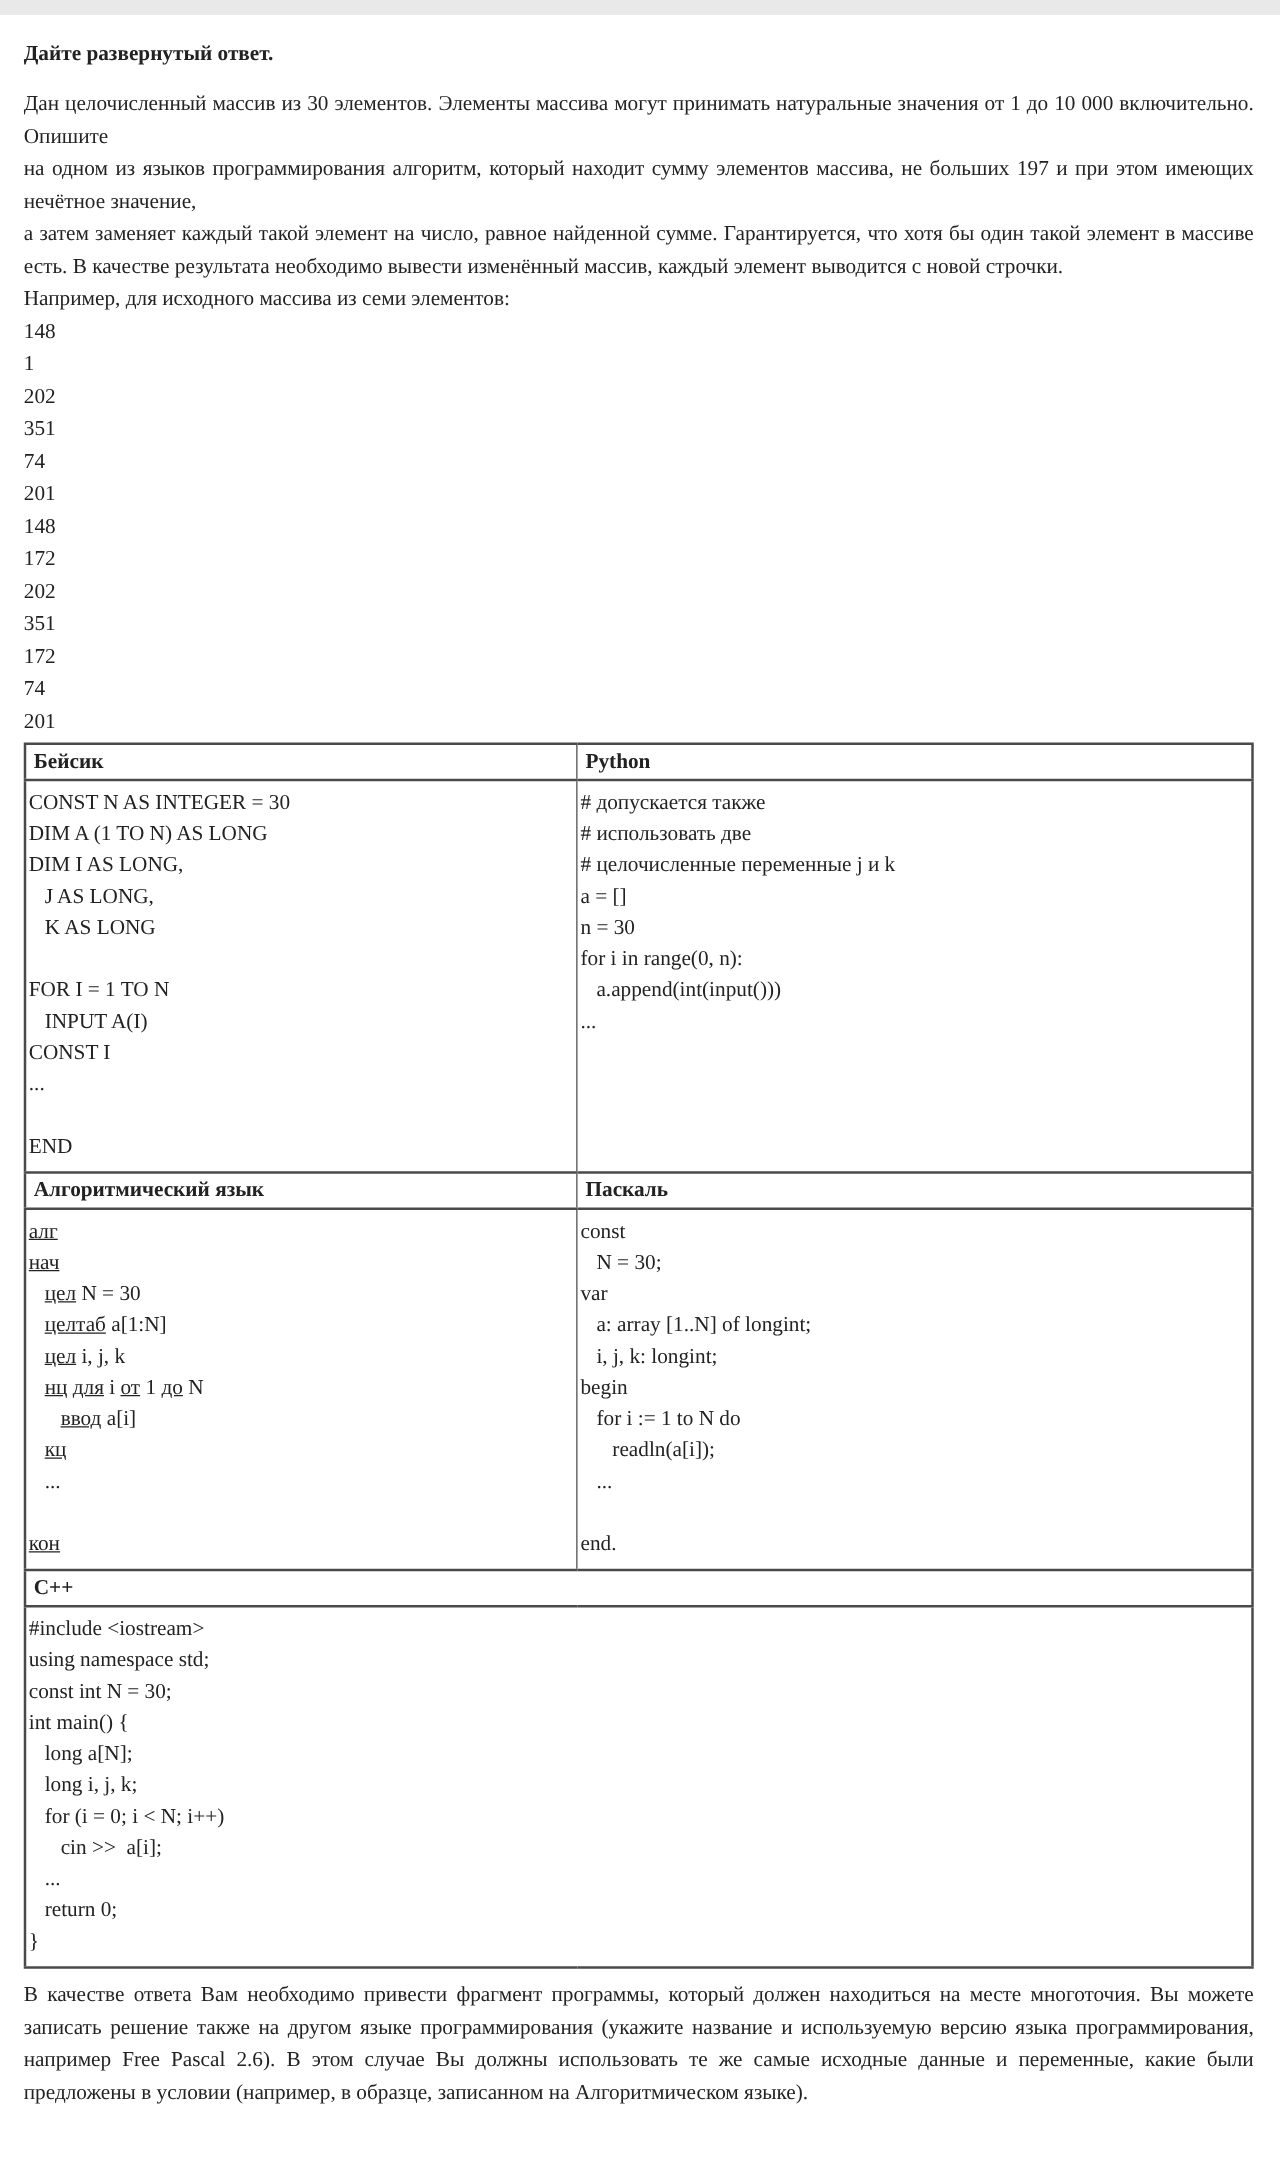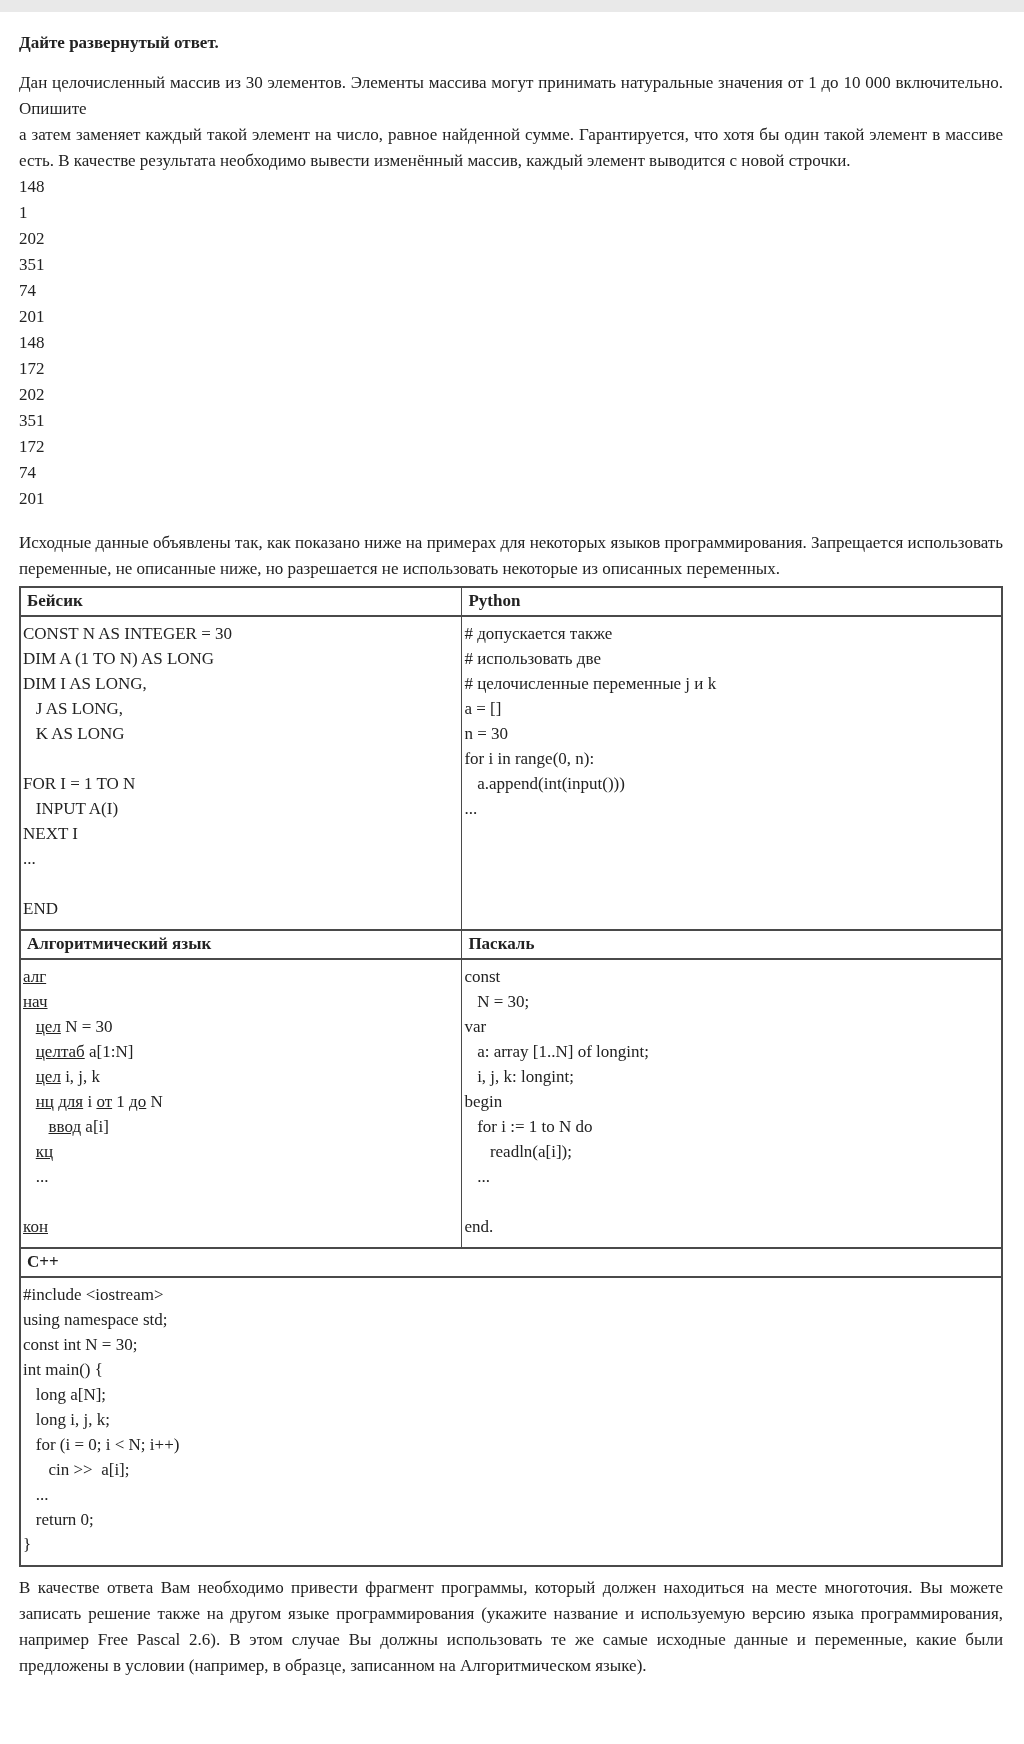--- a/index.html
+++ b/index.html
@@ -56,21 +56,23 @@
 <body>
 
 <div class="page">
   <div class="topbar"></div>
   <div class="content">
 
     <p class="title">Дайте развернутый ответ.</p>
 
     <div id="intro">
         <p class="para">Дан целочисленный массив из 30 элементов. Элементы массива могут принимать натуральные значения от 1 до 10 000 включительно. Опишите</p>
+        <p class="para">на одном из языков программирования алгоритм, который находит сумму элементов массива, не больших 197 и при этом имеющих нечётное значение,</p>
         <p class="para">а затем заменяет каждый такой элемент на число, равное найденной сумме. Гарантируется, что хотя бы один такой элемент в массиве есть. В качестве результата необходимо вывести изменённый массив, каждый элемент выводится с новой строчки.</p>
+        <p class="para">Например, для исходного массива из семи элементов:</p>
       </div>
 
     <div id="array-input">
         <div class="num-line">148</div>
         <div class="num-line">1</div>
         <div class="num-line">202</div>
         <div class="num-line">351</div>
         <div class="num-line">74</div>
         <div class="num-line">201</div>
       </div>
@@ -79,21 +81,20 @@
     <div id="array-output">
         <div class="num-line">148</div>
         <div class="num-line">172</div>
         <div class="num-line">202</div>
         <div class="num-line">351</div>
         <div class="num-line">172</div>
         <div class="num-line">74</div>
         <div class="num-line">201</div>
       </div>
 
-    <p class="para decl-note">Исходные данные объявлены так, как показано ниже на примерах для некоторых языков программирования. Запрещается использовать переменные, не описанные ниже, но разрешается не использовать некоторые из описанных переменных.</p>
 
     <table class="lang-table" id="lang-table">
       <colgroup>
         <col class="c1">
         <col class="c2">
       </colgroup>
       <tbody id="lang-table-body">
           <tr>
             <th>Бейсик</th>
             <th>Python</th>
@@ -101,21 +102,21 @@
           <tr>
             <td>
               <div class="code-line">CONST N AS INTEGER = 30</div>
               <div class="code-line">DIM A (1 TO N) AS LONG</div>
               <div class="code-line">DIM I AS LONG,</div>
               <div class="code-line">   J AS LONG,</div>
               <div class="code-line">   K AS LONG</div>
               <div class="code-line">&nbsp;</div>
               <div class="code-line">FOR I = 1 TO N</div>
               <div class="code-line">   INPUT A(I)</div>
-              <div class="code-line">NEXT I</div>
+              <div class="code-line">CONST I</div>
               <div class="code-line">...</div>
               <div class="code-line">&nbsp;</div>
               <div class="code-line">END</div>
             </td>
             <td>
               <div class="code-line"># допускается также</div>
               <div class="code-line"># использовать две</div>
               <div class="code-line"># целочисленные переменные j и k</div>
               <div class="code-line">a = []</div>
               <div class="code-line">n = 30</div>

